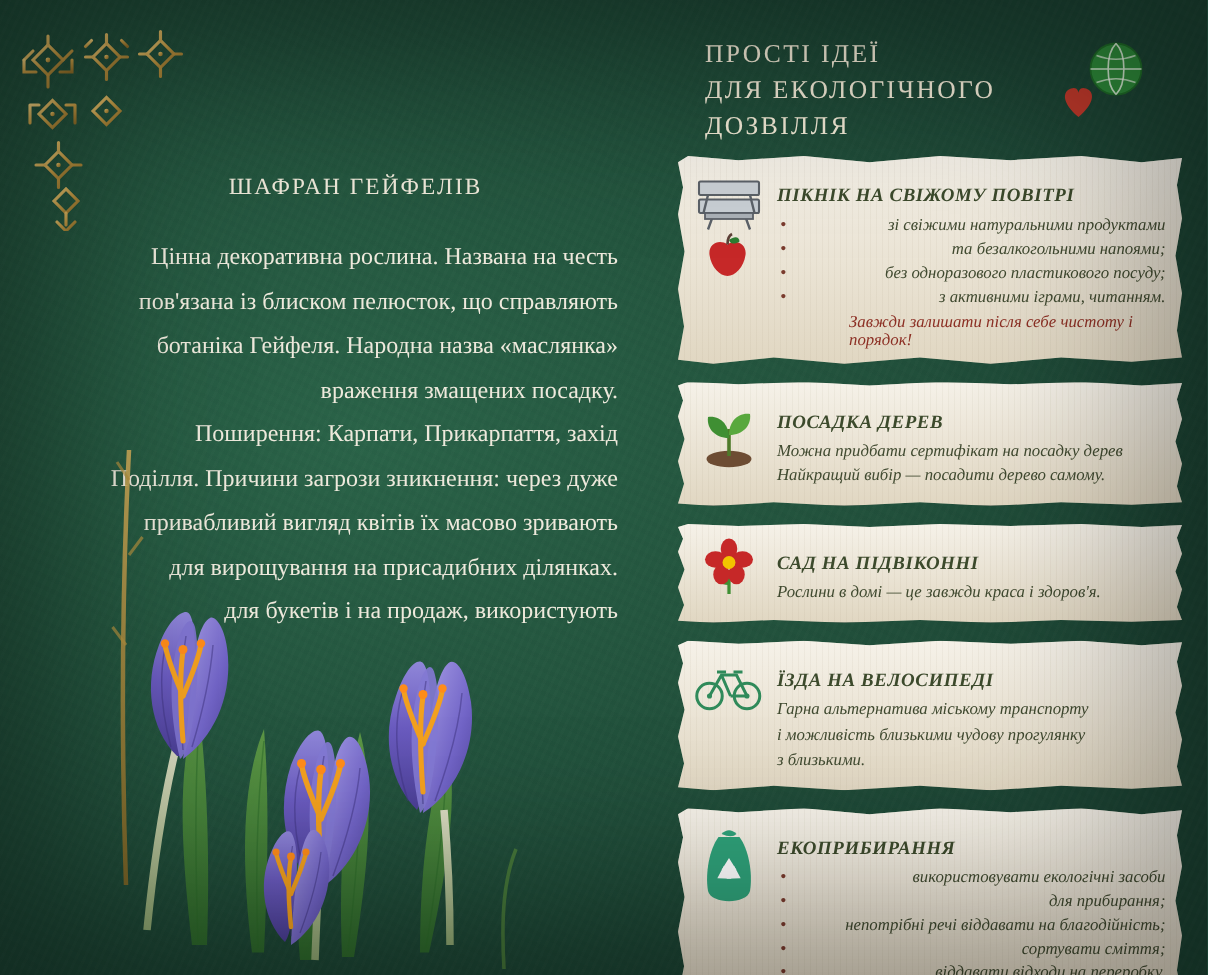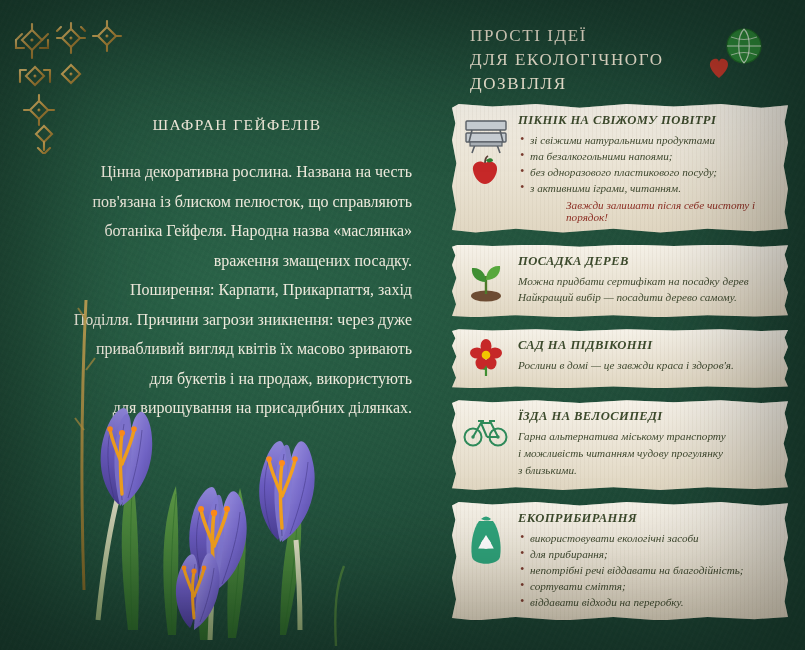--- a/index.html
+++ b/index.html
@@ -83,21 +83,21 @@
   }
   .card:before{
     content:"";position:absolute;inset:0;
     background:
       repeating-linear-gradient(90deg, rgba(150,135,105,.07) 0 1px, rgba(0,0,0,0) 1px 4px),
       linear-gradient(180deg, rgba(255,255,255,.5), rgba(190,175,145,.25));
     pointer-events:none;
   }
   .card .inner{position:relative;z-index:2;display:flex;gap:9px;align-items:flex-start;}
   .card h3{
-    margin:0 0 5px 0;
+    margin:10px 0 5px 0;
     font-size:12.6px;
     font-style:italic;
     font-weight:bold;
     letter-spacing:.4px;
     color:#3c4a2c;
     text-transform:uppercase;
   }
   .card .txt{flex:1;}
   .card p{
     margin:0 0 2px 0;
@@ -107,20 +107,21 @@
     color:#404a30;
   }
   .card ul{margin:0;padding:0 0 0 12px;list-style:none;}
   .card li{
     position:relative;
     font-size:11.2px;
     line-height:1.33;
     font-style:italic;
     color:#404a30;
     margin-bottom:1px;
+    text-align:right;
   }
   .card li:before{
     content:"•";position:absolute;left:-10px;top:-1px;color:#7a3b2e;font-size:12px;
   }
   .card .accent{
     color:#8c2f24;
     font-size:11.2px;
     font-style:italic;
     margin-top:3px;
     margin-left:48px;
@@ -210,22 +211,22 @@
   <div class="left-col">
     <div class="plant-title">ШАФРАН ГЕЙФЕЛІВ</div>
     <div class="plant-body">
       <p>Цінна декоративна рослина. Названа на честь</p>
       <p>пов'язана із блиском пелюсток, що справляють</p>
       <p>ботаніка Гейфеля. Народна назва «маслянка»</p>
       <p>враження змащених посадку.</p>
       <p>Поширення: Карпати, Прикарпаття, захід</p>
       <p>Поділля. Причини загрози зникнення: через дуже</p>
       <p>привабливий вигляд квітів їх масово зривають</p>
+      <p>для вирощування на присадибних ділянках.</p>
       <p>для букетів і на продаж, використують</p>
-      <p>для вирощування на присадибних ділянках.</p>
     </div>
   </div>
 
   <div class="right-head">
     <div class="line">ПРОСТІ ІДЕЇ</div>
     <div class="line">ДЛЯ ЕКОЛОГІЧНОГО</div>
     <div class="line">ДОЗВІЛЛЯ</div>
   </div>
 
   <div class="head-icons">
@@ -328,21 +329,21 @@
               <path d="M26 12 L32 12"></path>
               <path d="M15 12 L21 12"></path>
             </g>
             <circle cx="10" cy="28" r="1.7" fill="#2f8a5a"></circle>
             <circle cx="35" cy="28" r="1.7" fill="#2f8a5a"></circle>
           </svg>
         </div>
         <div class="txt">
           <h3>ЇЗДА НА ВЕЛОСИПЕДІ</h3>
           <p>Гарна альтернатива міському транспорту</p>
-          <p>і можливість читанням чудову прогулянку</p>
+          <p>і можливість близькими чудову прогулянку</p>
           <p>з близькими.</p>
         </div>
       </div>
     </div>
 
     <div class="card torn">
       <div class="inner">
         <div class="icon-box">
           <svg width="46" height="62" viewBox="0 0 46 62">
             <path d="M18 8 q5 -5 10 0 q-3 3 -10 0 Z" fill="#2fa27a"></path>

